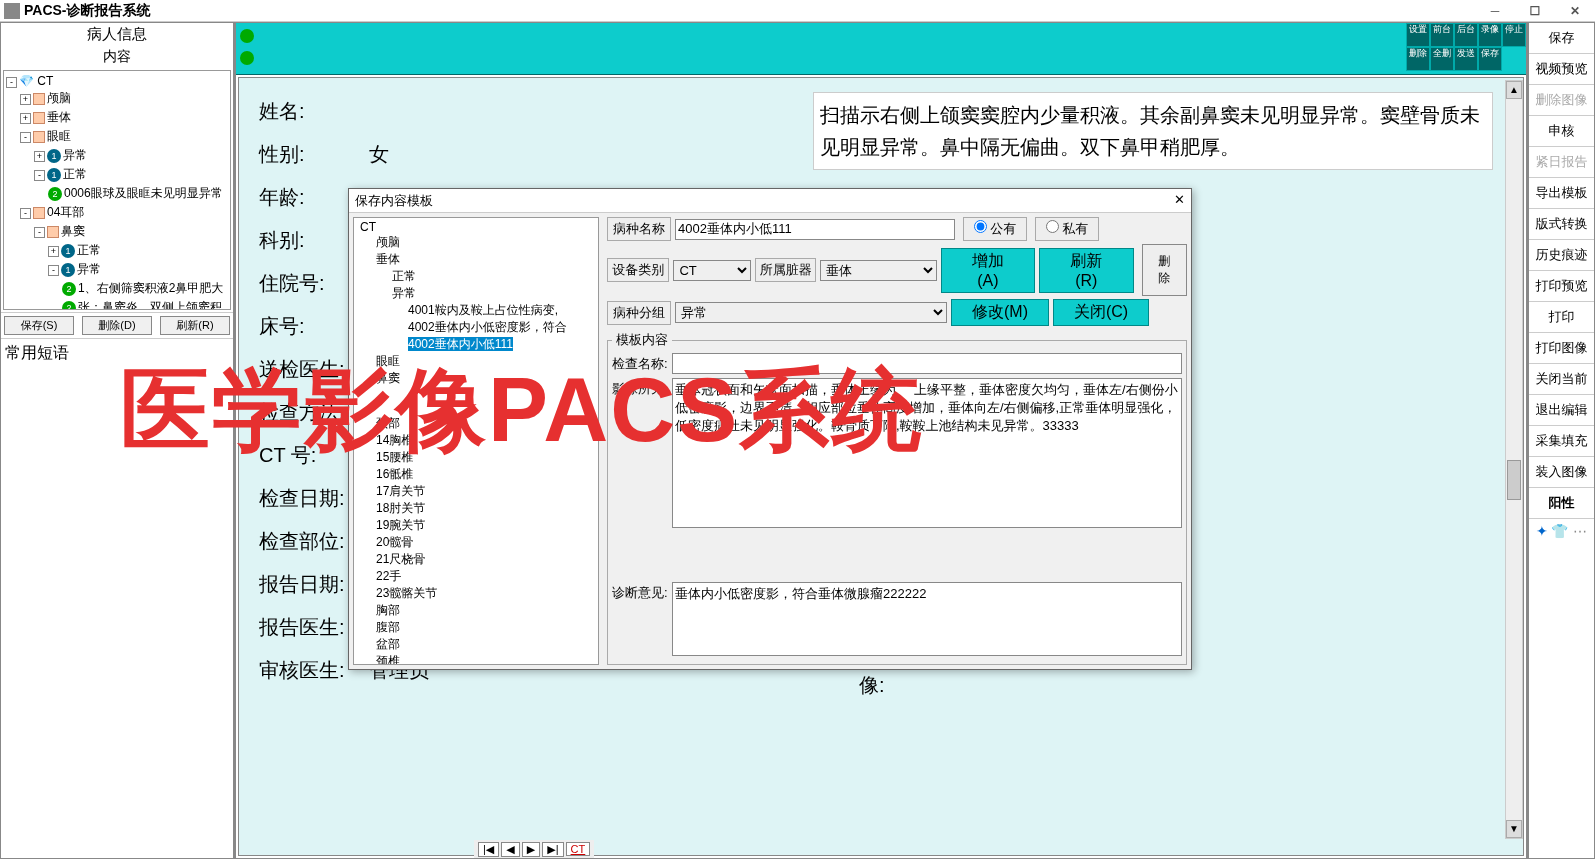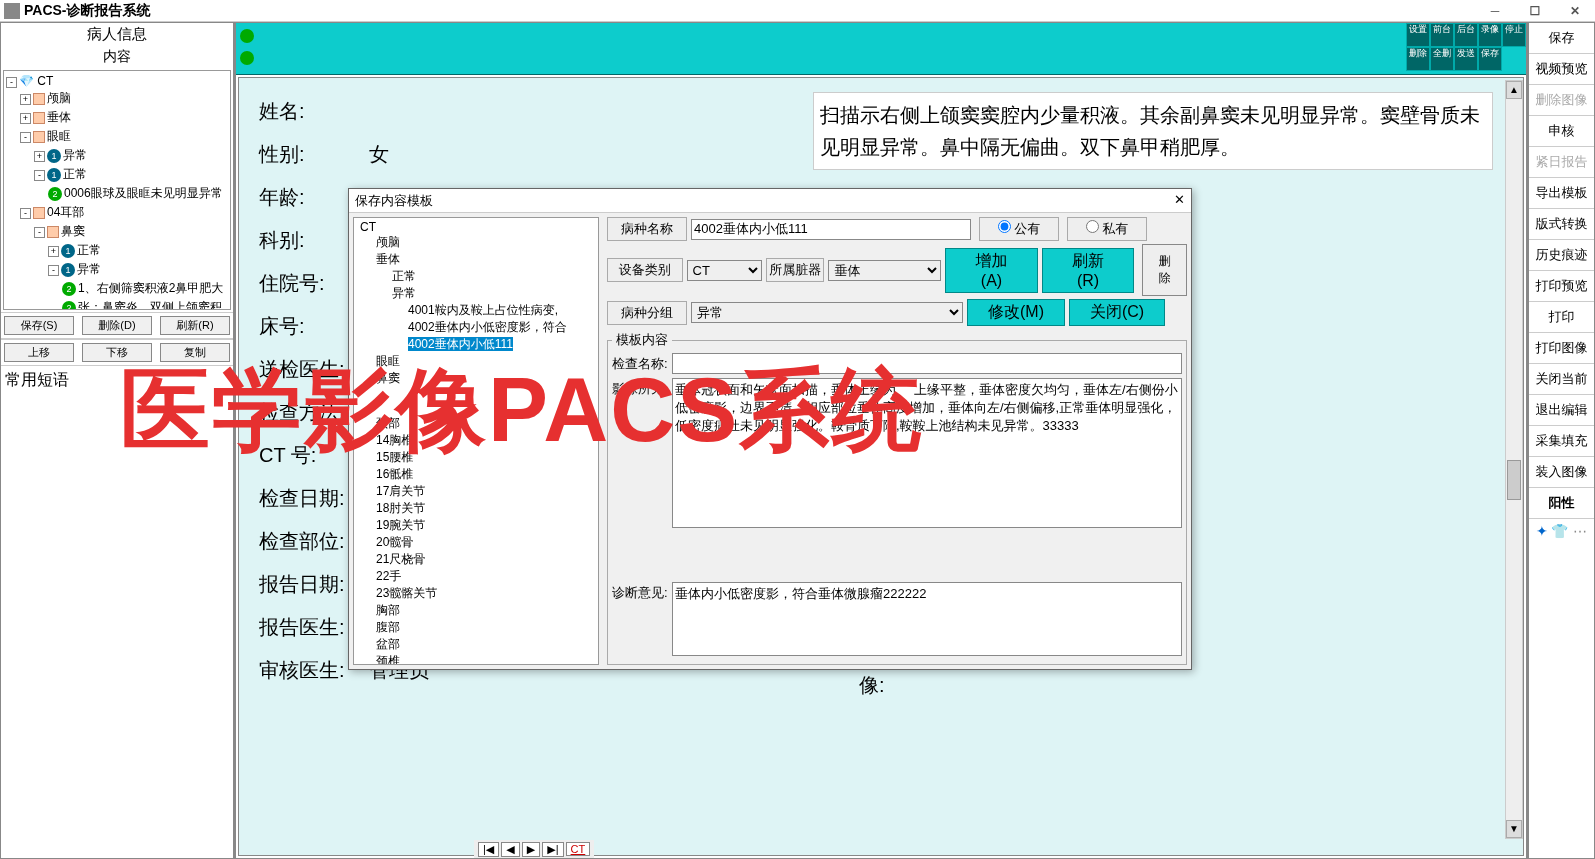--- a/index.html
+++ b/index.html
@@ -39,21 +39,21 @@
 .vscroll .arr{height:18px;background:#ddd;text-align:center;border:1px solid #aaa;font-size:10px;line-height:16px}
 .vscroll .thumb{position:absolute;top:50%;left:1px;right:1px;height:40px;background:#ccc;border:1px solid #999}
 .dialog{position:absolute;left:348px;top:188px;width:844px;height:482px;background:#f0f0f0;border:1px solid #666;box-shadow:2px 2px 8px rgba(0,0,0,.3);z-index:10}
 .dlg-title{height:24px;background:#fff;border-bottom:1px solid #ccc;padding:3px 6px;font-size:13px;display:flex;justify-content:space-between}
 .dlg-body{display:flex;height:calc(100% - 24px)}
 .dlg-tree{width:246px;border:1px solid #999;margin:4px;background:#fff;overflow:auto;font-size:12px;padding:2px}
 .dlg-tree .node{white-space:nowrap;padding:0}
 .dlg-tree .sel{background:#08c;color:#fff}
 .dlg-right{flex:1;padding:4px;display:flex;flex-direction:column;gap:3px}
 .drow{display:flex;align-items:center;gap:4px;font-size:13px}
-.drow label{width:80px;text-align:center;border:1px solid #aaa;background:#eee;padding:2px}
+.drow label{width:64px;text-align:center;border:1px solid #aaa;background:#eee;padding:2px}
 .drow input[type=text]{border:1px solid #888;padding:2px;font-size:13px}
 .drow select{border:1px solid #888;font-size:13px;padding:1px}
 .drow .radio{margin-left:4px}
 .cbtn{background:#0dcccc;border:1px solid #088;padding:2px 20px;font-size:16px;cursor:pointer}
 .dbtn{background:#eee;border:1px solid #888;padding:2px 10px;font-size:12px;cursor:pointer}
 .fset{border:1px solid #aaa;padding:4px;margin-top:2px}
 .fset legend{font-size:13px;padding:0 4px}
 .trow{display:flex;margin-bottom:4px}
 .trow label{width:60px;font-size:13px;padding-top:2px}
 .trow textarea{flex:1;border:1px solid #888;font-size:13px;padding:2px;resize:none}
@@ -92,25 +92,20 @@
         <div class="tree-node" style="padding-left: 28px;"><span class="exp">-</span><span class="doc-ico"></span><span>鼻窦</span></div>
         <div class="tree-node" style="padding-left: 42px;"><span class="exp">+</span><span class="num-ico b">1</span><span>正常</span></div>
         <div class="tree-node" style="padding-left: 42px;"><span class="exp">-</span><span class="num-ico b">1</span><span>异常</span></div>
         <div class="tree-node" style="padding-left: 56px;"><span class="num-ico">2</span><span>1、右侧筛窦积液2鼻甲肥大</span></div>
         <div class="tree-node" style="padding-left: 56px;"><span class="num-ico">2</span><span>张：鼻窦炎，双侧上颌窦积</span></div>
       </div>
     <div class="tbtns">
       <button>保存(S)</button>
       <button>删除(D)</button>
       <button>刷新(R)</button>
-    </div>
-    <div class="tbtns">
-      <button>上移</button>
-      <button>下移</button>
-      <button>复制</button>
     </div>
     <div class="phrase">常用短语</div>
   </div>
 
   <div class="center">
     <div class="toolbar">
       <div class="toolbar-arrow" style="top:6px"></div>
       <div class="toolbar-arrow" style="top:28px"></div>
       <div class="top-icons" id="top-icons">
           <span>设置</span>

